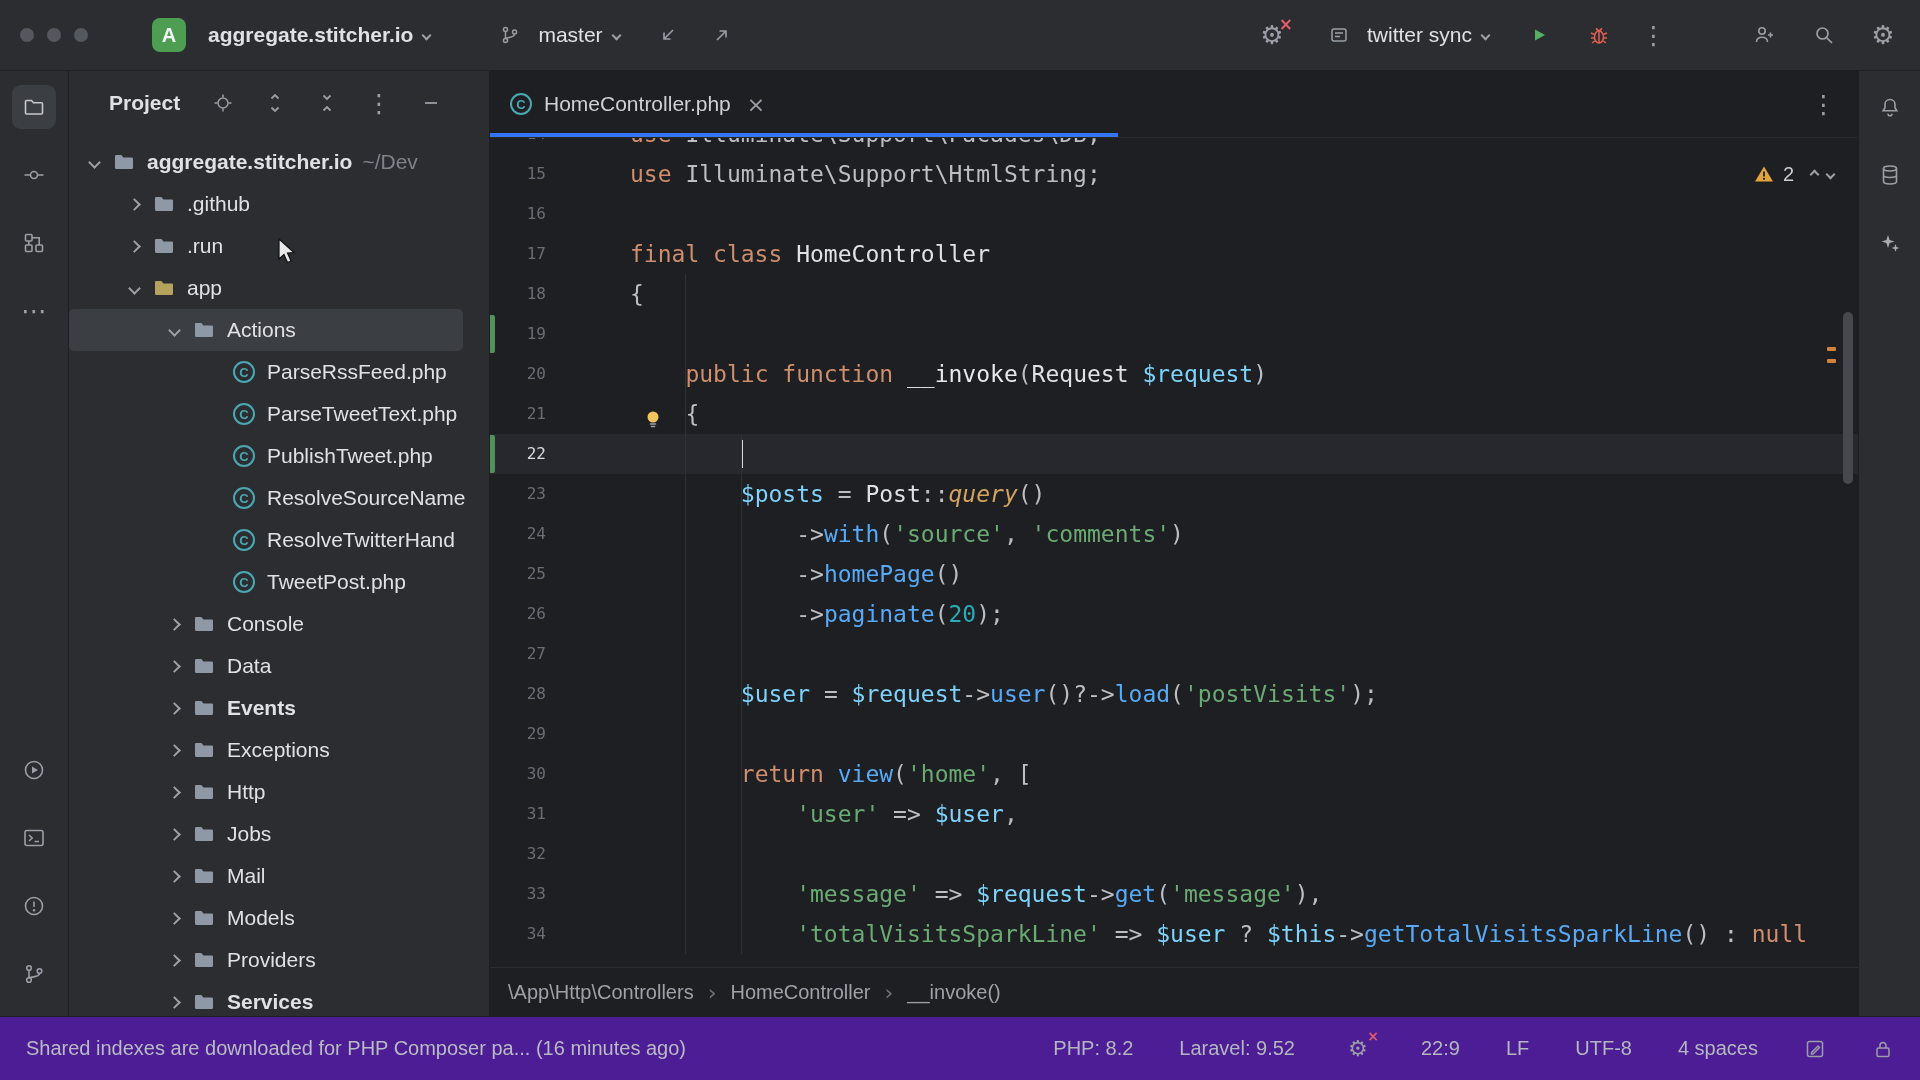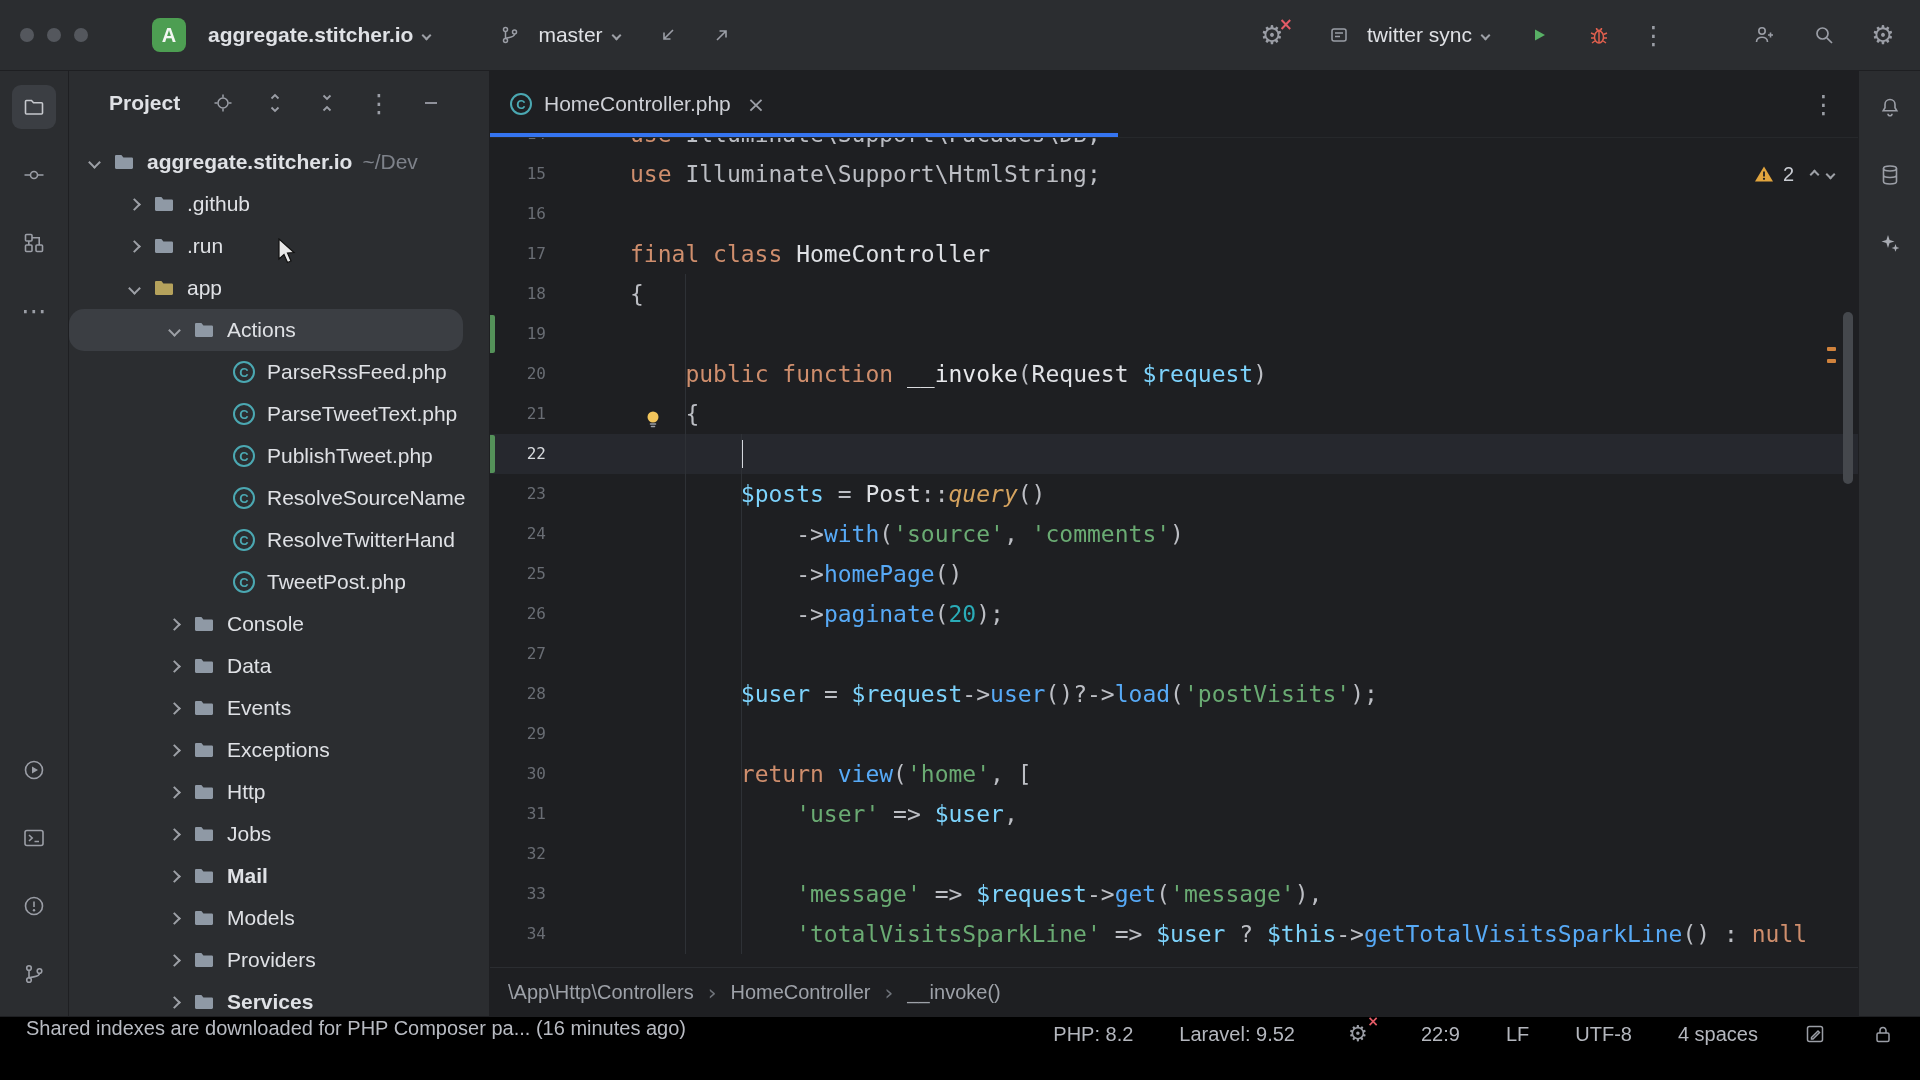--- a/index.html
+++ b/index.html
@@ -42,21 +42,21 @@
   .strip-icon.active{background:#3b3e43;color:#d5d7db}
   .strip-spacer{margin-top:auto}
 
   
   .project-panel{width:421px;background:#2b2d30;border-right:1px solid #1e1f22;display:flex;flex-direction:column;overflow:hidden}
   .panel-header{height:64px;flex:0 0 auto;display:flex;align-items:center;padding:0 40px;gap:16px}
   .panel-title{font-weight:700;font-size:21px;margin-right:auto}
   .ph-icon{width:36px;height:36px;display:flex;align-items:center;justify-content:center;color:#9b9ea6;border-radius:7px}
   .tree{flex:1;overflow:hidden;padding-top:6px;font-size:21px}
   .tree-row{height:42px;display:flex;align-items:center;white-space:nowrap}
-  .tree-row.selected{background:#3b3e43;border-radius:15px;margin-right:26px}
+  .tree-row.selected{background:#3b3e43;border-radius:5px;margin-right:26px}
   .tree-chev{width:30px;display:flex;justify-content:center;flex:0 0 auto}
   .tree-ico{width:30px;display:flex;justify-content:center;align-items:center;flex:0 0 auto;margin-right:8px}
   .tree-label{color:#dfe1e5}
   .tree-label.root{font-weight:700}
   .tree-suffix{color:#7e828a;margin-left:10px}
   .cls-icon{width:22px;height:22px;border:2px solid #4ba8b2;border-radius:50%;color:#4ba8b2;font-size:13px;font-weight:700;
             display:flex;align-items:center;justify-content:center}
 
   
   .editor-area{flex:1;min-width:0;display:flex;flex-direction:column;background:#1e1f22}
@@ -85,21 +85,21 @@
   .inspection{position:absolute;top:16px;right:24px;display:flex;align-items:center;gap:9px;
               font-family:"Liberation Sans",sans-serif;font-size:20px;color:#c8cbd2}
   .scroll-thumb{position:absolute;right:5px;top:174px;width:10px;height:172px;border-radius:5px;background:#45484d}
   .stripe-mark{position:absolute;right:22px;width:9px;height:4px;border-radius:1px;background:#d0823c}
 
   .breadcrumbs{height:49px;flex:0 0 auto;display:flex;align-items:center;gap:14px;padding:0 18px;
                border-top:1px solid #2b2d31;font-size:20px;color:#9da1a8}
   .bc-sep{color:#6f737a;font-family:"DejaVu Sans",sans-serif;font-size:22px}
 
   
-  .statusbar{background:#000000;border-top:1px solid #1e1f22;display:flex;align-items:flex-start;padding:0 26px;
+  .statusbar{background:#4c1d95;border-top:1px solid #1e1f22;display:flex;align-items:center;padding:0 26px;
              font-size:20px;color:#b4b7be}
   .sb-msg{margin-right:auto;color:#b8bbc2}
   .sb-right{display:flex;align-items:center;gap:46px}
   .sb-icon{display:flex;align-items:center;color:#9b9ea6}
 </style>
 </head>
 <body>
 
 <div class="app">
 
@@ -379,65 +379,65 @@
             <span class="tree-chev">
               <span class="chev right"></span>
             </span>
             <span class="tree-ico">
               <svg width="24" height="24" viewBox="0 0 24 24">
                 <path fill="#8f99a5" d="M3 6.2c0-.7.6-1.2 1.2-1.2h5.2l2 2.4h8.4c.7 0 1.2.6 1.2 1.2v9.2c0 .7-.6 1.2-1.2 1.2H4.2c-.7 0-1.2-.6-1.2-1.2z"></path>
               </svg>
             </span>
             <span class="tree-label">Data</span>
           </div>
+          <div class="tree-row" style="padding-left: 90px; font-weight: bold;">
+            <span class="tree-chev">
+              <span class="chev right"></span>
+            </span>
+            <span class="tree-ico">
+              <svg width="24" height="24" viewBox="0 0 24 24">
+                <path fill="#8f99a5" d="M3 6.2c0-.7.6-1.2 1.2-1.2h5.2l2 2.4h8.4c.7 0 1.2.6 1.2 1.2v9.2c0 .7-.6 1.2-1.2 1.2H4.2c-.7 0-1.2-.6-1.2-1.2z"></path>
+              </svg>
+            </span>
+            <span class="tree-label">Events</span>
+          </div>
           <div class="tree-row" style="padding-left: 90px;">
             <span class="tree-chev">
               <span class="chev right"></span>
             </span>
             <span class="tree-ico">
               <svg width="24" height="24" viewBox="0 0 24 24">
                 <path fill="#8f99a5" d="M3 6.2c0-.7.6-1.2 1.2-1.2h5.2l2 2.4h8.4c.7 0 1.2.6 1.2 1.2v9.2c0 .7-.6 1.2-1.2 1.2H4.2c-.7 0-1.2-.6-1.2-1.2z"></path>
               </svg>
             </span>
-            <span class="tree-label">Events</span>
+            <span class="tree-label">Exceptions</span>
           </div>
           <div class="tree-row" style="padding-left: 90px;">
             <span class="tree-chev">
               <span class="chev right"></span>
             </span>
             <span class="tree-ico">
               <svg width="24" height="24" viewBox="0 0 24 24">
                 <path fill="#8f99a5" d="M3 6.2c0-.7.6-1.2 1.2-1.2h5.2l2 2.4h8.4c.7 0 1.2.6 1.2 1.2v9.2c0 .7-.6 1.2-1.2 1.2H4.2c-.7 0-1.2-.6-1.2-1.2z"></path>
               </svg>
             </span>
-            <span class="tree-label">Exceptions</span>
+            <span class="tree-label">Http</span>
           </div>
           <div class="tree-row" style="padding-left: 90px;">
             <span class="tree-chev">
               <span class="chev right"></span>
             </span>
             <span class="tree-ico">
               <svg width="24" height="24" viewBox="0 0 24 24">
                 <path fill="#8f99a5" d="M3 6.2c0-.7.6-1.2 1.2-1.2h5.2l2 2.4h8.4c.7 0 1.2.6 1.2 1.2v9.2c0 .7-.6 1.2-1.2 1.2H4.2c-.7 0-1.2-.6-1.2-1.2z"></path>
               </svg>
             </span>
-            <span class="tree-label">Http</span>
+            <span class="tree-label">Jobs</span>
           </div>
           <div class="tree-row" style="padding-left: 90px;">
-            <span class="tree-chev">
-              <span class="chev right"></span>
-            </span>
-            <span class="tree-ico">
-              <svg width="24" height="24" viewBox="0 0 24 24">
-                <path fill="#8f99a5" d="M3 6.2c0-.7.6-1.2 1.2-1.2h5.2l2 2.4h8.4c.7 0 1.2.6 1.2 1.2v9.2c0 .7-.6 1.2-1.2 1.2H4.2c-.7 0-1.2-.6-1.2-1.2z"></path>
-              </svg>
-            </span>
-            <span class="tree-label">Jobs</span>
-          </div>
-          <div class="tree-row" style="padding-left: 90px; font-weight: bold;">
             <span class="tree-chev">
               <span class="chev right"></span>
             </span>
             <span class="tree-ico">
               <svg width="24" height="24" viewBox="0 0 24 24">
                 <path fill="#8f99a5" d="M3 6.2c0-.7.6-1.2 1.2-1.2h5.2l2 2.4h8.4c.7 0 1.2.6 1.2 1.2v9.2c0 .7-.6 1.2-1.2 1.2H4.2c-.7 0-1.2-.6-1.2-1.2z"></path>
               </svg>
             </span>
             <span class="tree-label">Mail</span>
           </div>

